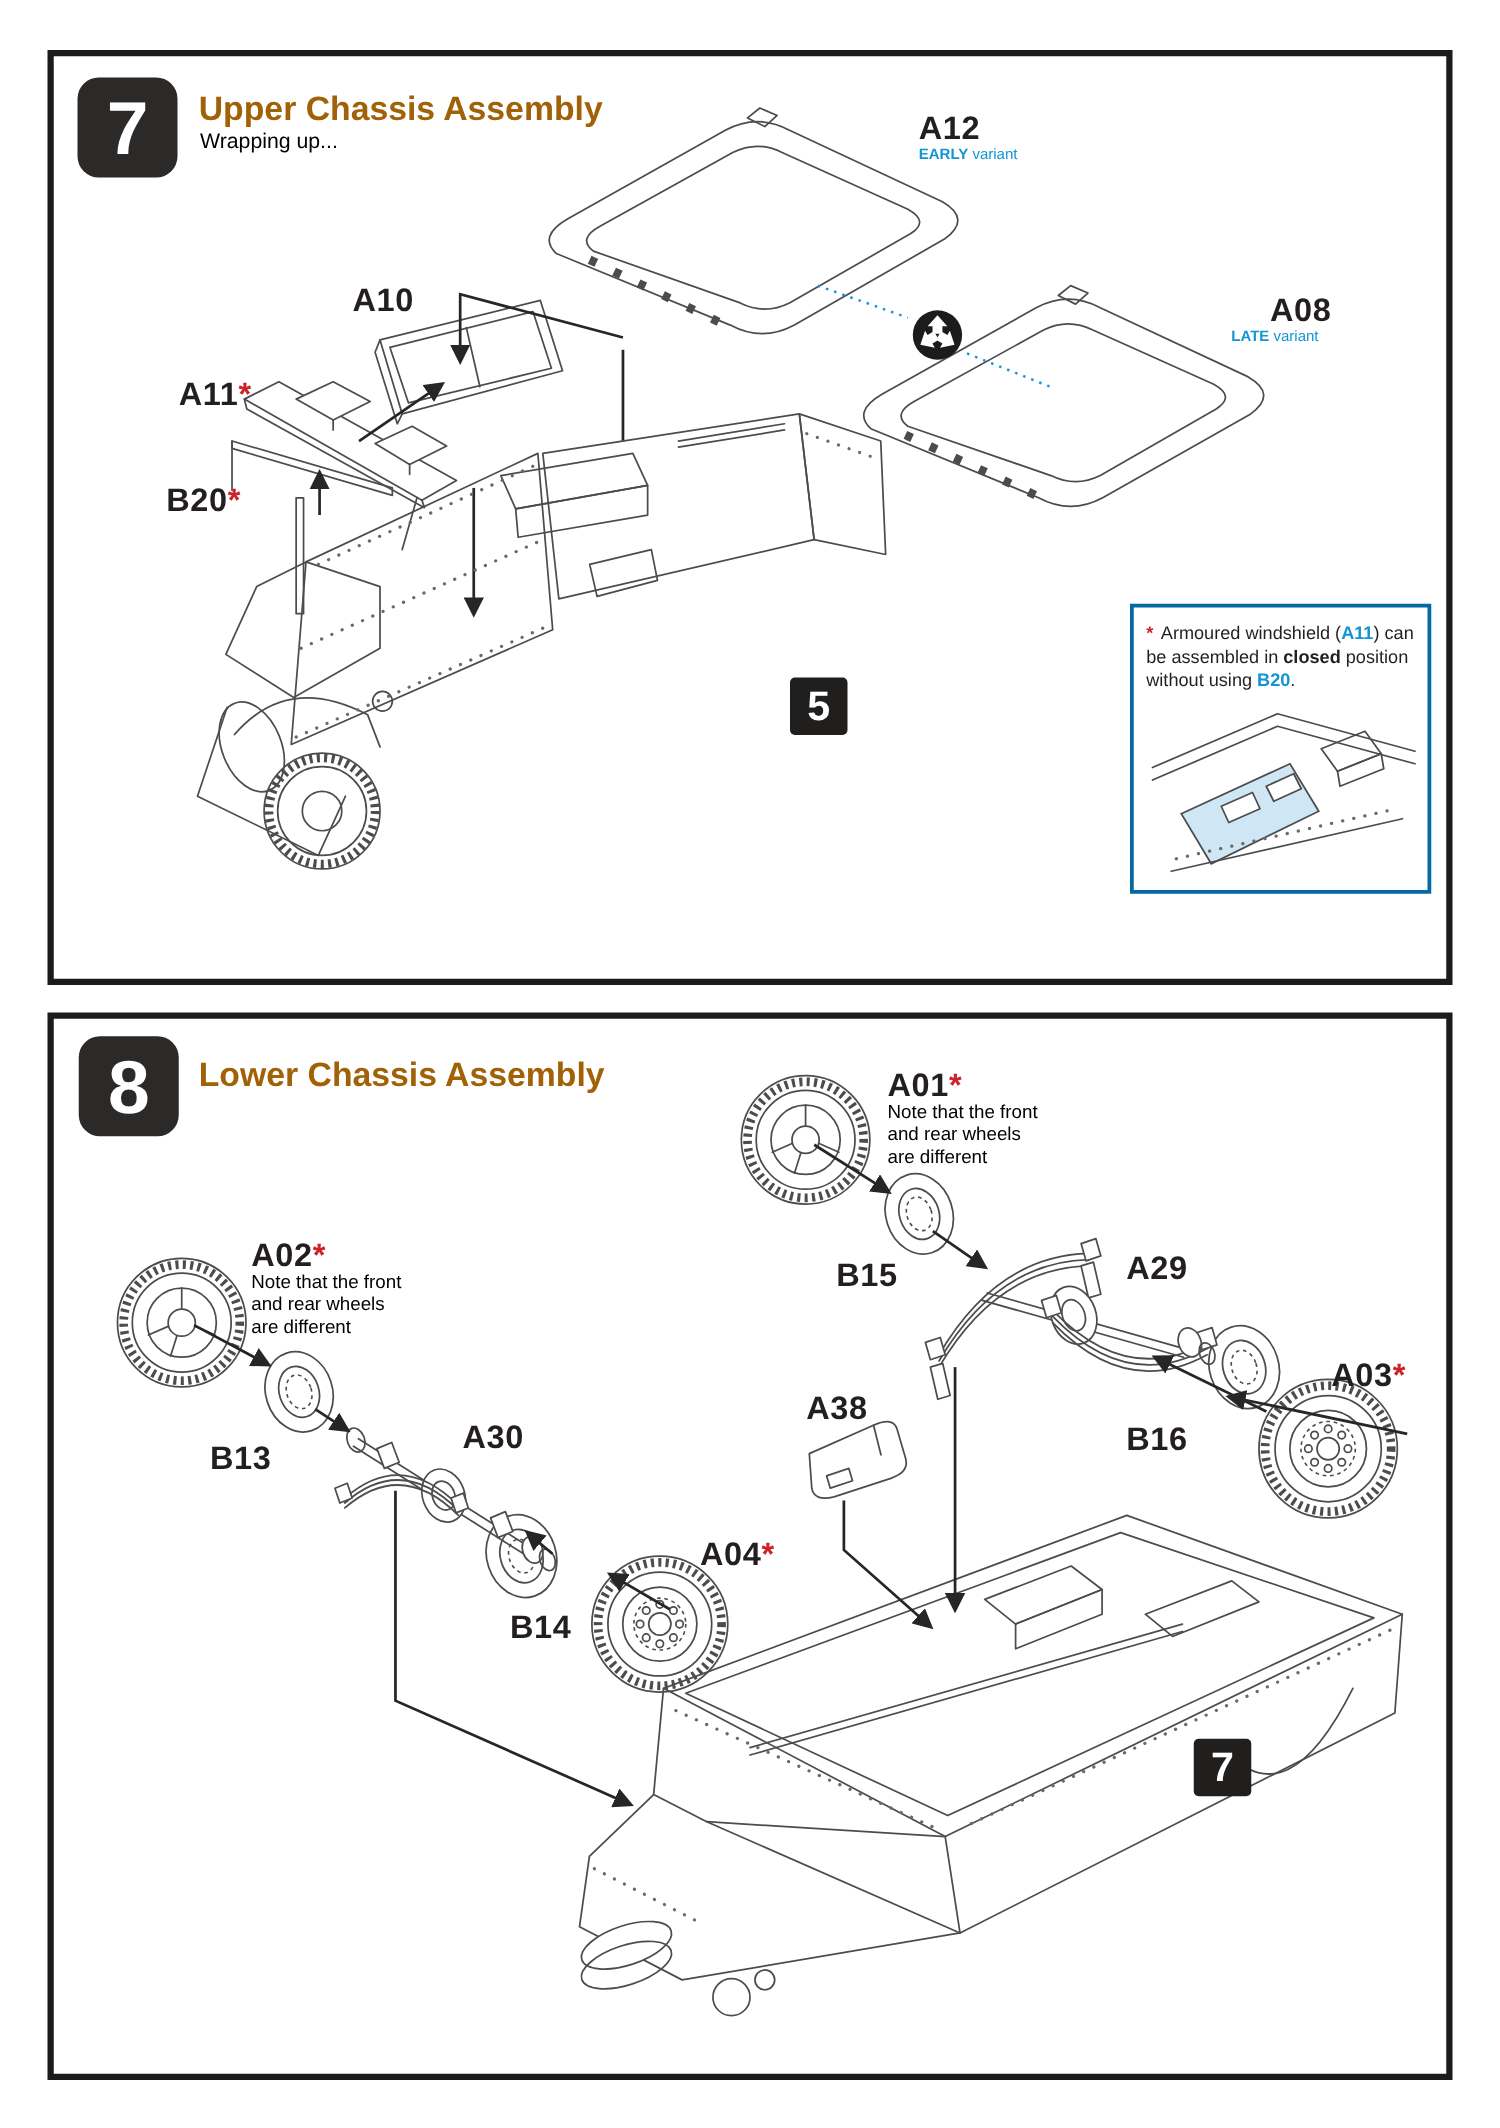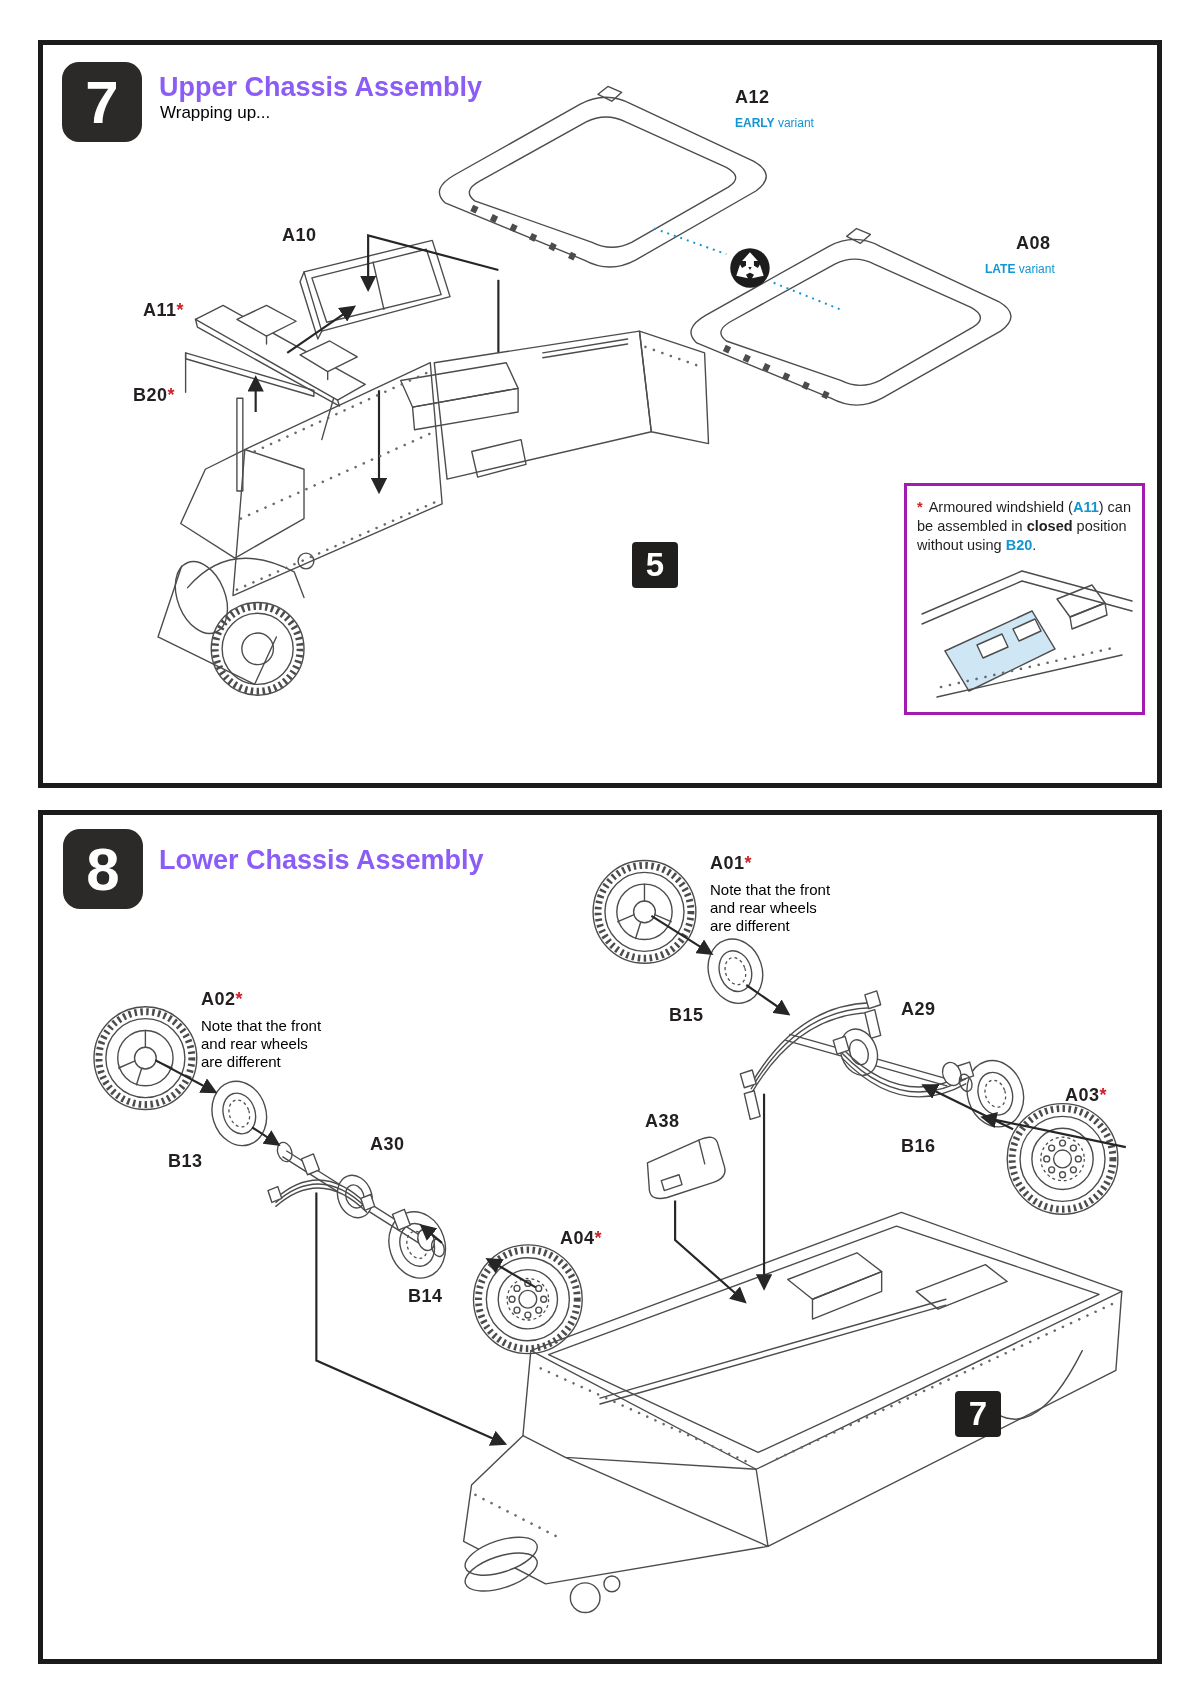--- a/index.html
+++ b/index.html
@@ -6,28 +6,28 @@
   body{width:1200px;height:1702px;position:relative;font-family:"Liberation Sans",sans-serif;color:#231f20;}
   .panel{position:absolute;left:38px;width:1124px;border:5px solid #1b1b1b;background:#ffffff;box-sizing:border-box;}
   #panel-step7{top:40px;height:748px;}
   #panel-step8{top:810px;height:854px;}
   .panel svg.art{position:absolute;left:0;top:0;width:100%;height:100%;}
   .step-badge{position:absolute;background:#2b2a29;color:#fff;border-radius:17px;
     display:flex;align-items:center;justify-content:center;font-weight:bold;}
   .step-badge.big{width:80px;height:80px;font-size:60px;}
   .fig-badge{position:absolute;background:#201f1e;color:#fff;width:46px;height:46px;border-radius:4px;
     display:flex;align-items:center;justify-content:center;font-weight:bold;font-size:33px;}
-  .step-title{position:absolute;color:#8b5cf6;font-weight:bold;font-size:27px;white-space:nowrap;}
+  .step-title{position:absolute;color:#a16207;font-weight:bold;font-size:27px;white-space:nowrap;}
   .step-sub{position:absolute;color:#000000;font-size:17px;white-space:nowrap;}
-  .part-label{position:absolute;font-weight:bold;font-size:18px;color:#231f20;white-space:nowrap;letter-spacing:.5px;}
+  .part-label{position:absolute;font-weight:bold;font-size:26px;color:#231f20;white-space:nowrap;letter-spacing:.5px;}
   .part-label .star{color:#cc2229;}
   .variant{position:absolute;font-size:12px;color:#1295d2;white-space:nowrap;}
   .variant .vb{font-weight:bold;}
   .wheel-note{position:absolute;font-size:15px;line-height:18px;color:#000000;white-space:nowrap;}
-  .note-box{position:absolute;border:3px solid #a21caf;background:#fff;box-sizing:border-box;}
+  .note-box{position:absolute;border:3px solid #0369a1;background:#fff;box-sizing:border-box;}
   .note-text{padding:12px 10px 4px 10px;font-size:14.5px;line-height:19px;color:#231f20;}
   .note-text .star{color:#cc2229;font-weight:bold;padding-right:6px;}
   .note-text .blue{color:#1295d2;font-weight:bold;}
   .note-text .bold{font-weight:bold;}
   
   .ln{stroke:#4c4c4c;stroke-width:1.4;fill:none;stroke-linejoin:round;stroke-linecap:round;}
   .lnf{stroke:#4c4c4c;stroke-width:1.4;fill:#ffffff;stroke-linejoin:round;}
   .arr{stroke:#262626;stroke-width:2.2;fill:none;}
   .dotb{stroke:#1295d2;stroke-width:2;stroke-dasharray:2 5;fill:none;}
   .riv{stroke:#6a6a6a;stroke-width:2.6;stroke-dasharray:.1 9;stroke-linecap:round;fill:none;}

